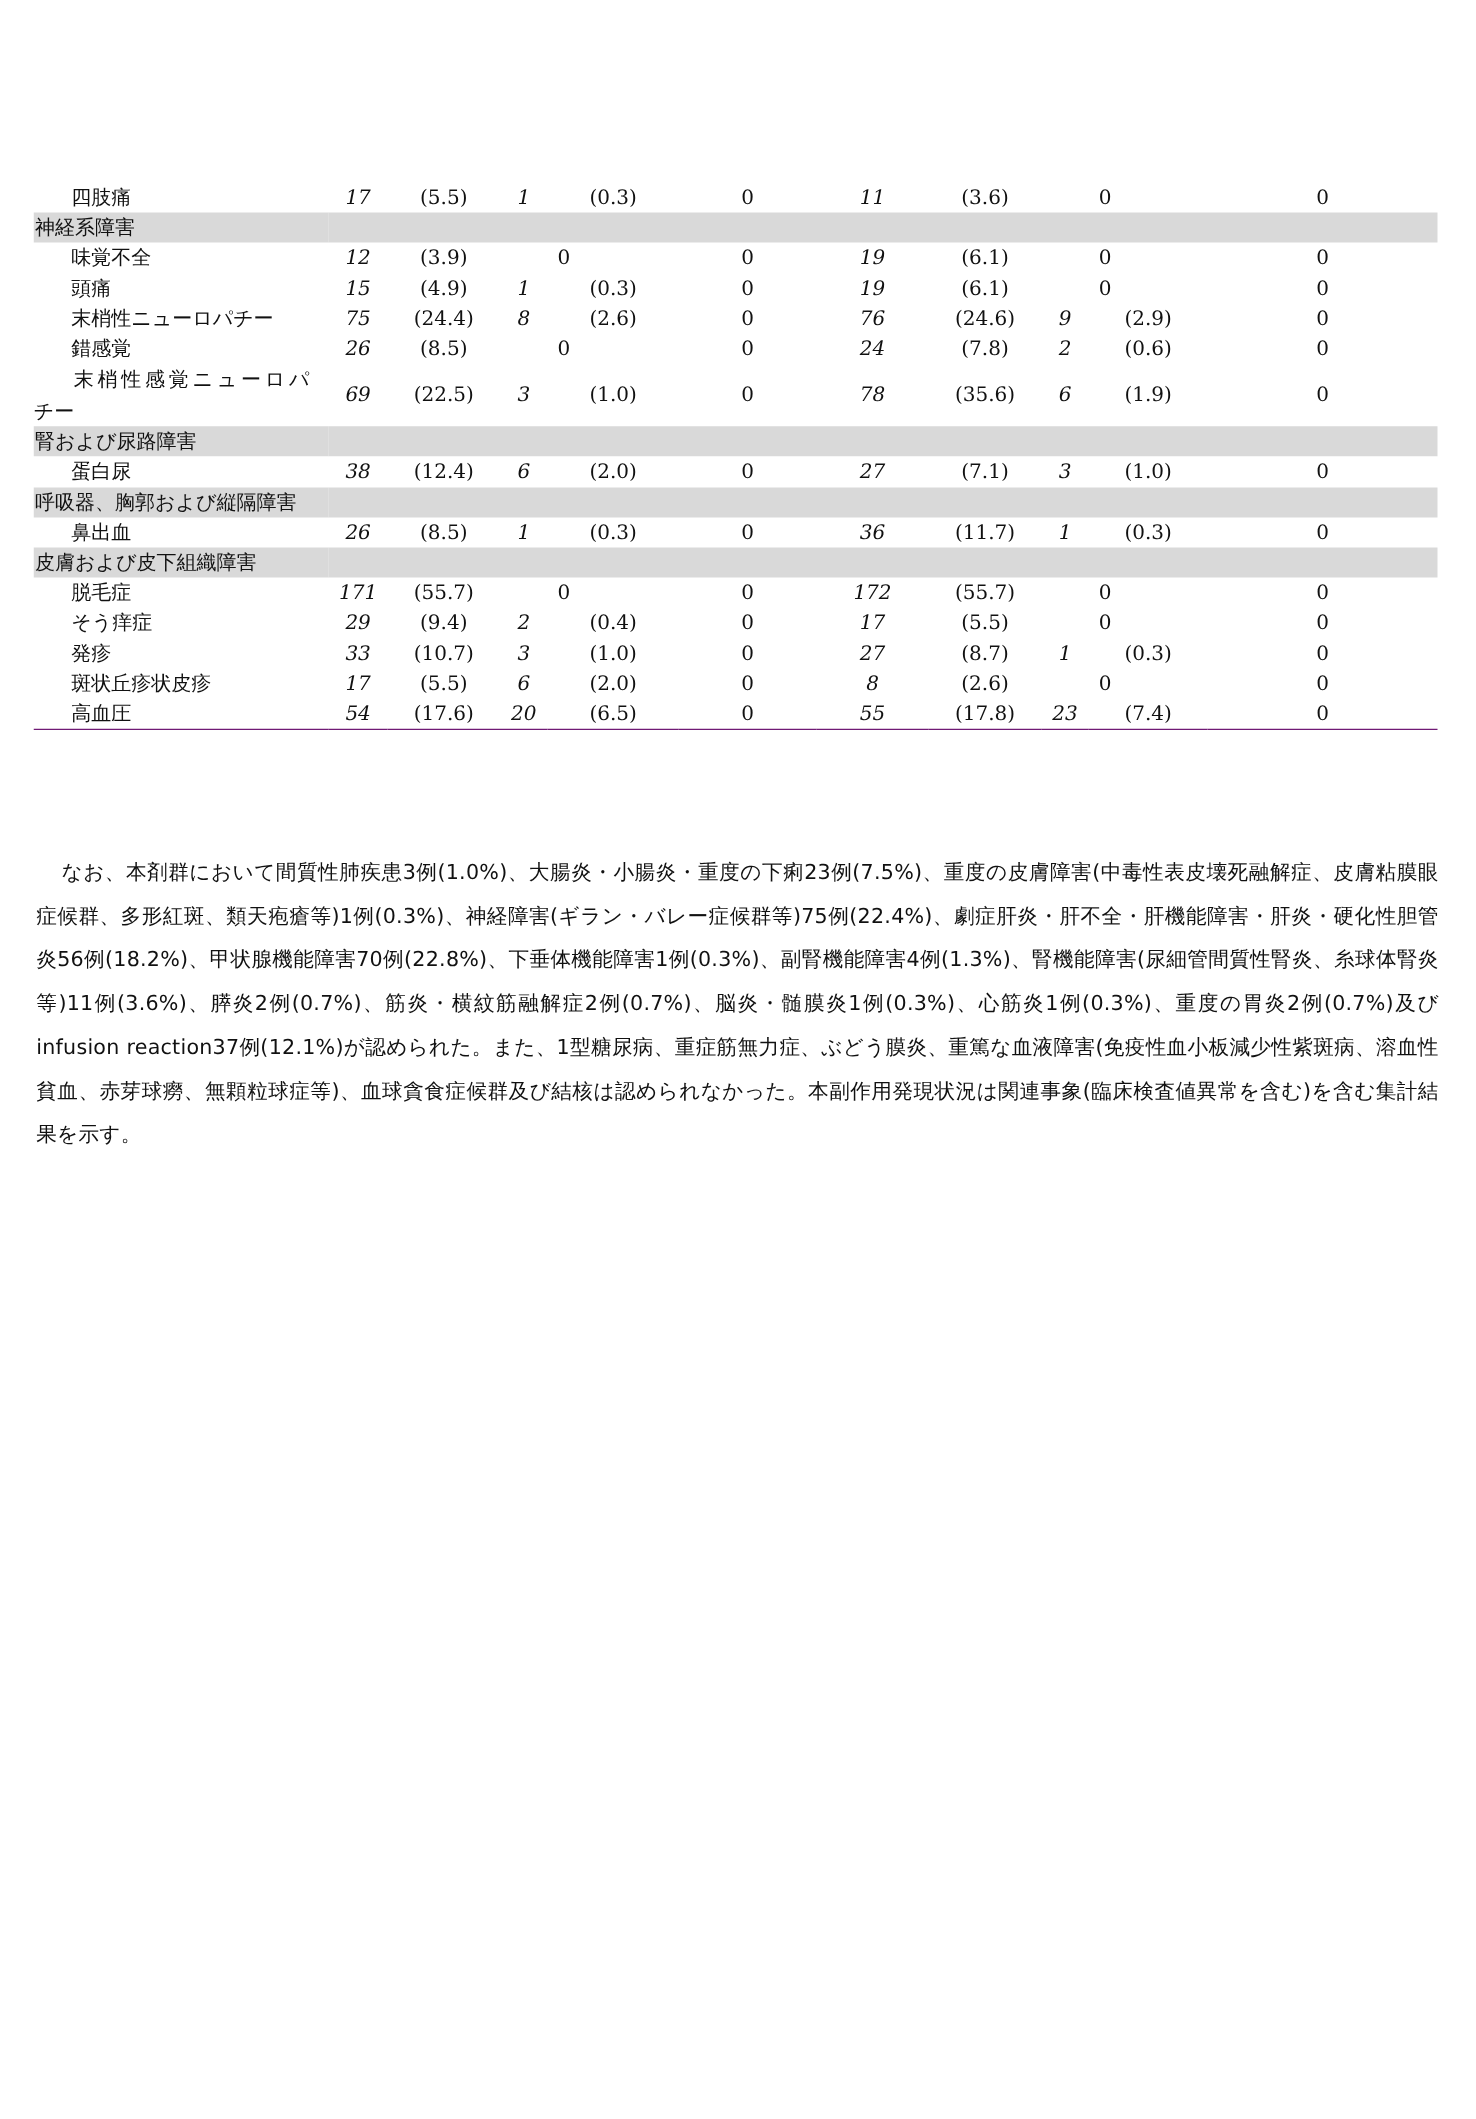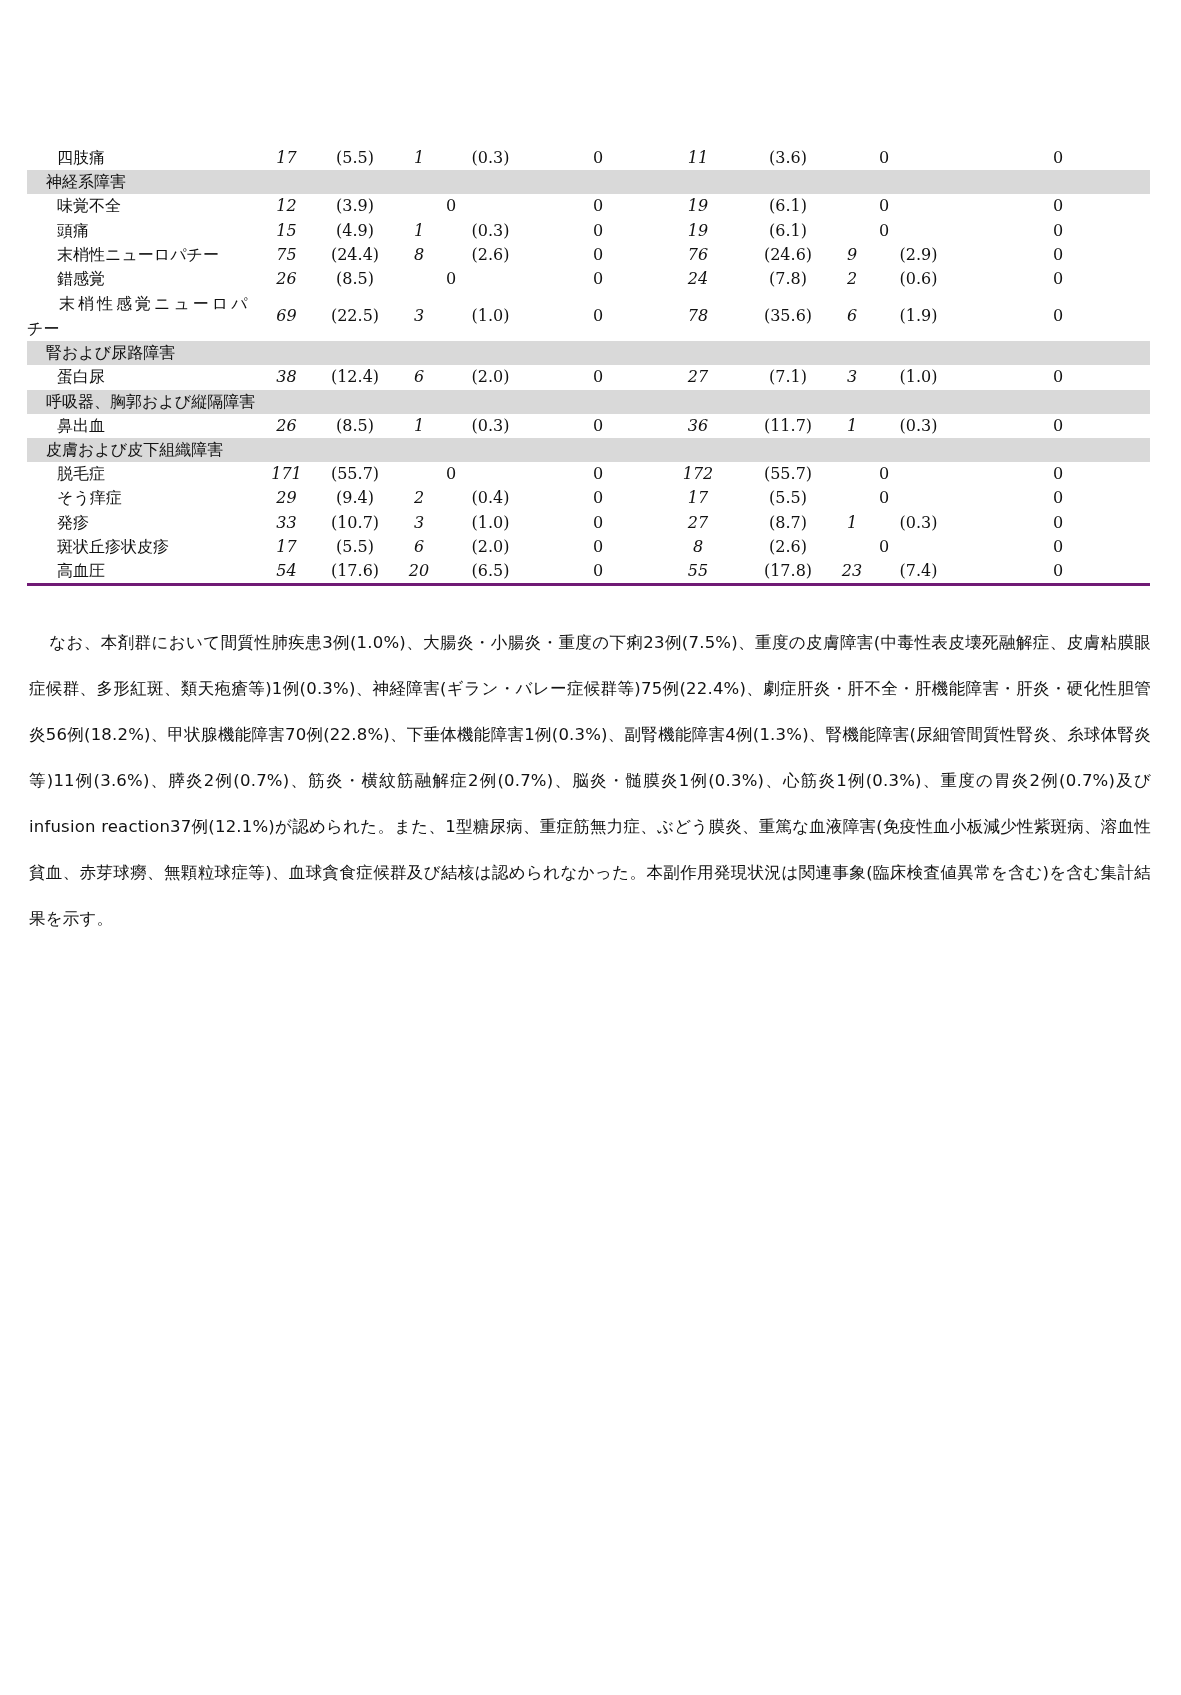--- a/index.html
+++ b/index.html
@@ -8,31 +8,31 @@
     font-family: "DejaVu Sans", "Liberation Sans", sans-serif;
     color: #111; font-size: 16px;
   }
   .tbl {
     position: absolute; left: 27px; top: 146px; width: 1123px;
     border-collapse: collapse; table-layout: fixed;
   }
   .tbl td { padding: 0; height: 24.2px; line-height: 24px; white-space: nowrap; font-size: 16px; }
   .tbl tr.cat td { background: #d9d9d9; }
   .tbl tr.item td.name { padding-left: 30px; }
-  .tbl tr.cat td.name { padding-left: 19px; }
+  .tbl tr.cat td.name { padding-left: 1px; }
   .tbl tr.wrap td { height: 50px; }
   .tbl tr.wrap td.name { white-space: normal; line-height: 25px; padding-left: 0; }
   .tbl tr.wrap td.name span.first { padding-left: 32px; letter-spacing: 3px; }
-  .tbl tr.last td { border-bottom: 3px solid #701a75; }
+  .tbl tr.last td { border-bottom: 1px solid #701a75; }
   .num { font-family: "DejaVu Serif", "Liberation Serif", serif; font-size: 16px; }
   .c-n1 { text-align: center; padding-right: 0; font-style: italic; }
   .c { text-align: center; }
   .par {
-    position: absolute; left: 29px; top: 620px; width: 1122px;
-    font-size: 16.5px; line-height: 46px; text-align: justify; letter-spacing: 0.2px;
+    position: absolute; left: 29px; top: 680px; width: 1122px;
+    font-size: 16.5px; line-height: 35px; text-align: justify; letter-spacing: 0.2px;
   }
   .par .indent { display: inline-block; width: 20px; }
 </style>
 </head>
 <body>
 
 <table class="tbl">
   <colgroup>
     <col style="width:236px">
     <col style="width:47px">

